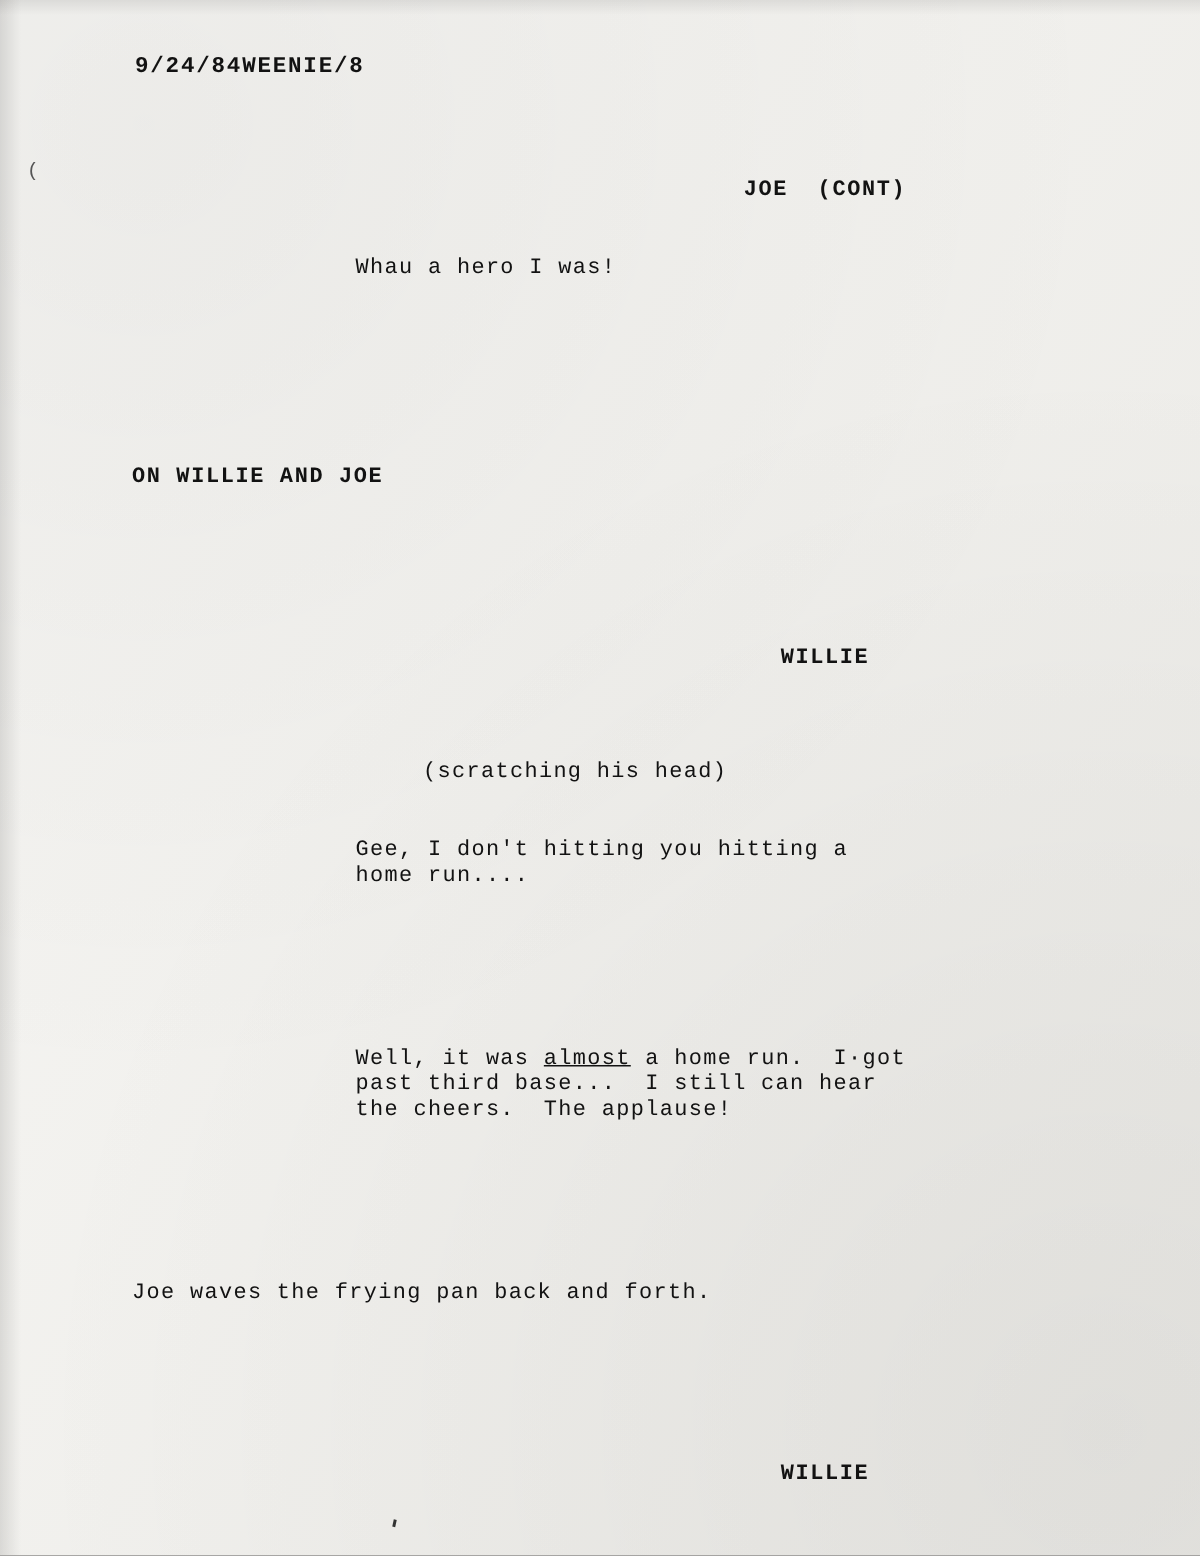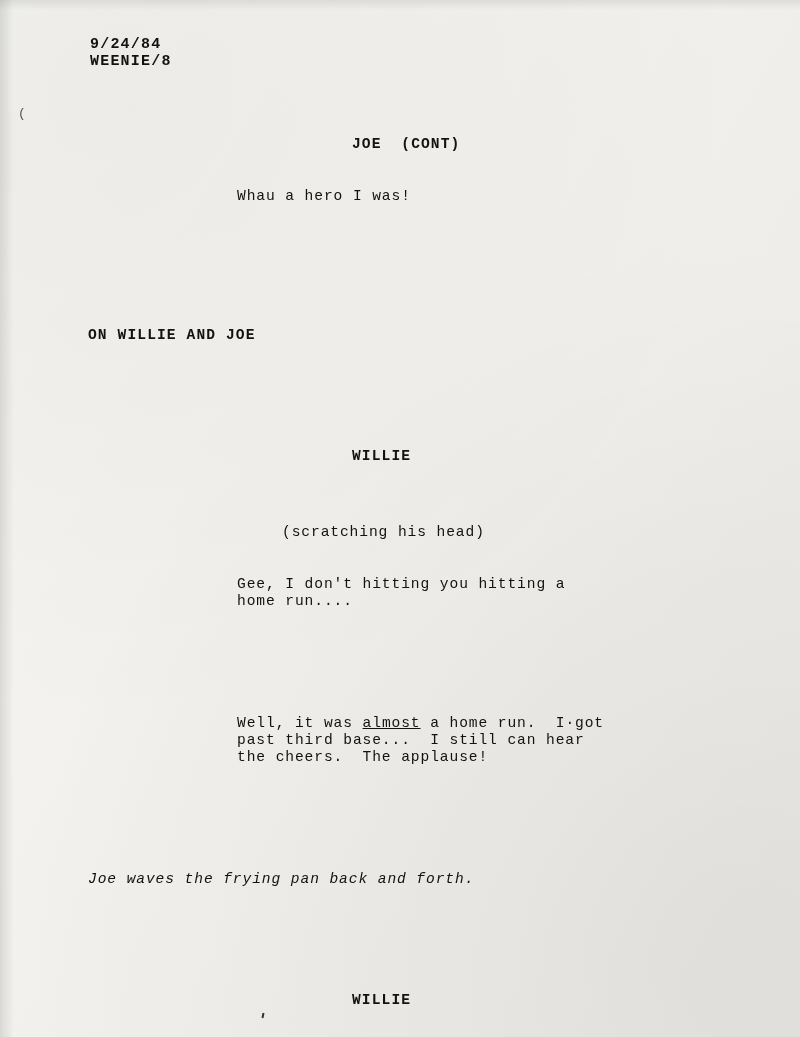--- a/index.html
+++ b/index.html
@@ -46,49 +46,48 @@
     position: absolute;
     left: 0; top: 0;
     width: 800px;
     height: 1037px;
     padding: 30px 52px 20px 52px;
     box-sizing: border-box;
   }
 
   .header {
     display: flex;
-    justify-content: flex-end;
+    justify-content: flex-start;
     align-items: baseline;
     font-size: 15px;
     letter-spacing: 1.2px;
     font-weight: bold;
     padding: 0 38px 0 38px;
     margin-top: 6px;
-    flex-direction: column;
   }
 
   .body {
     margin-top: 14px;
     font-size: 14.6px;
     line-height: 17.4px;
     letter-spacing: 0.9px;
     white-space: pre-wrap;
   }
 
   .blk { margin: 0; }
   .gap { height: 17px; }
 
   .cue {
     font-weight: bold;
     letter-spacing: 1.1px;
   }
-  .ind-cue { padding-left: 300px; }
+  .ind-cue { padding-left: 300px; text-align: center; }
   .ind-paren { padding-left: 230px; margin-top: 23px; }
   .ind-dlg { padding-left: 185px; }
-  .action { padding-left: 36px; font-style: italic; }
+  .action { padding-left: 36px; }
   .slug {
     padding-left: 36px;
     font-weight: bold;
     letter-spacing: 1.1px;
     margin-top: 17px;
   }
   .u { text-decoration: underline; }
   .tick {
     position: absolute;
     left: 18px;

